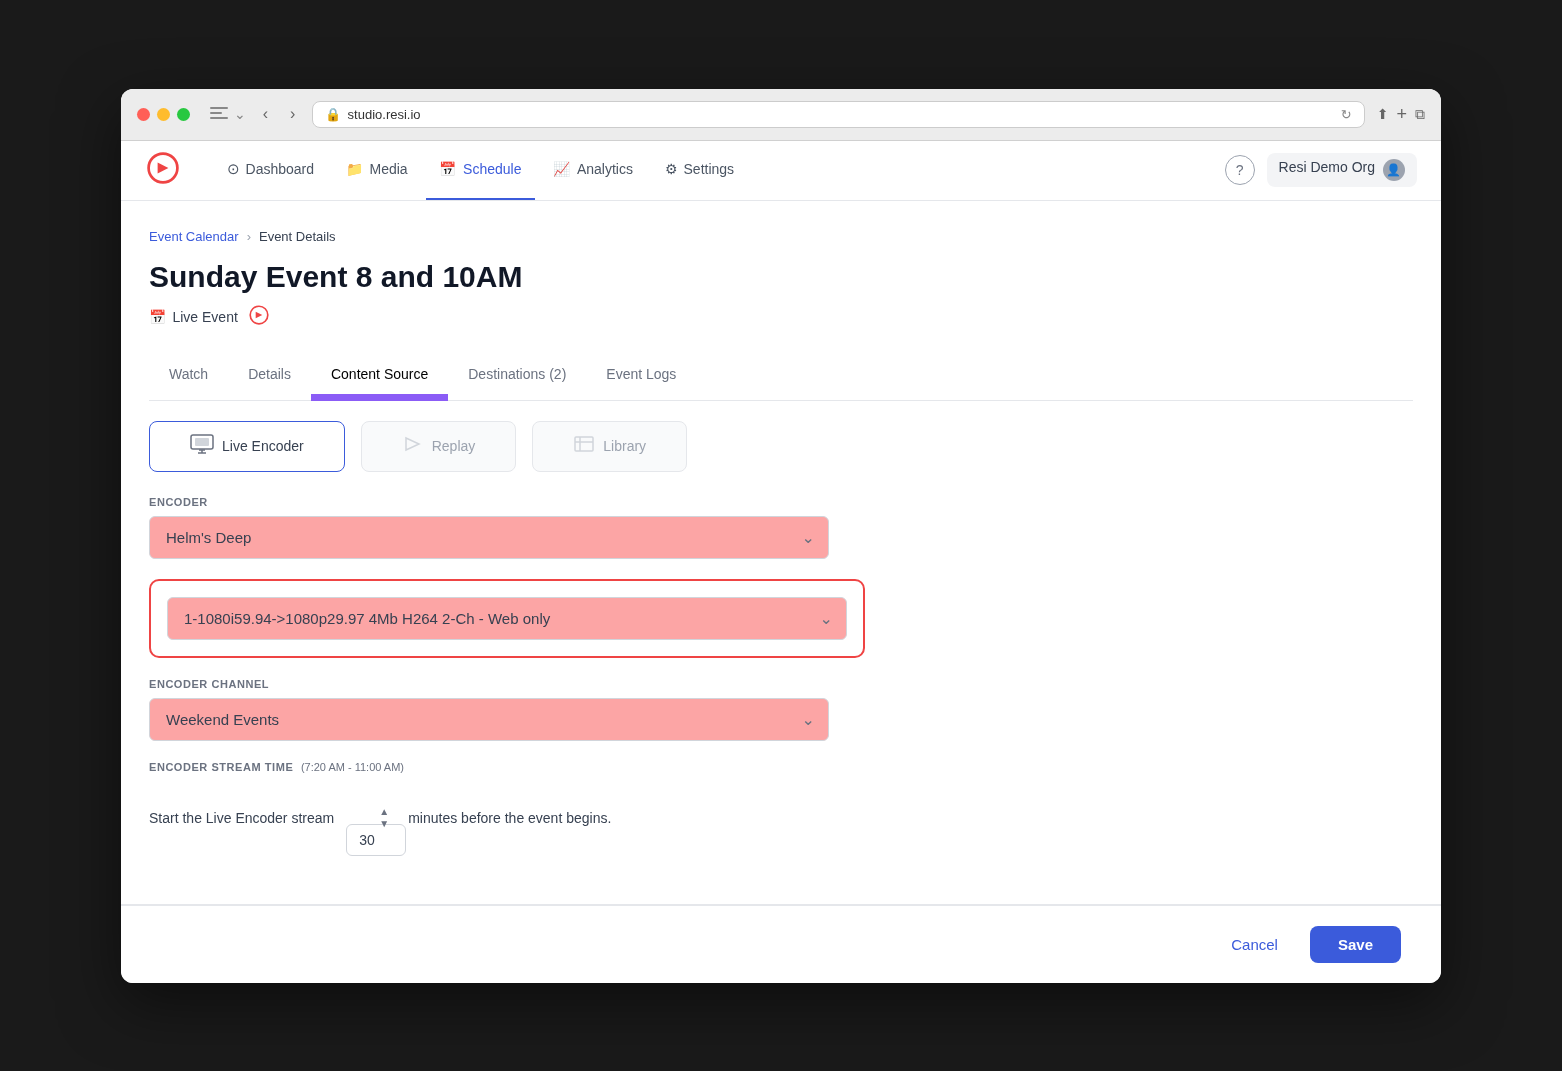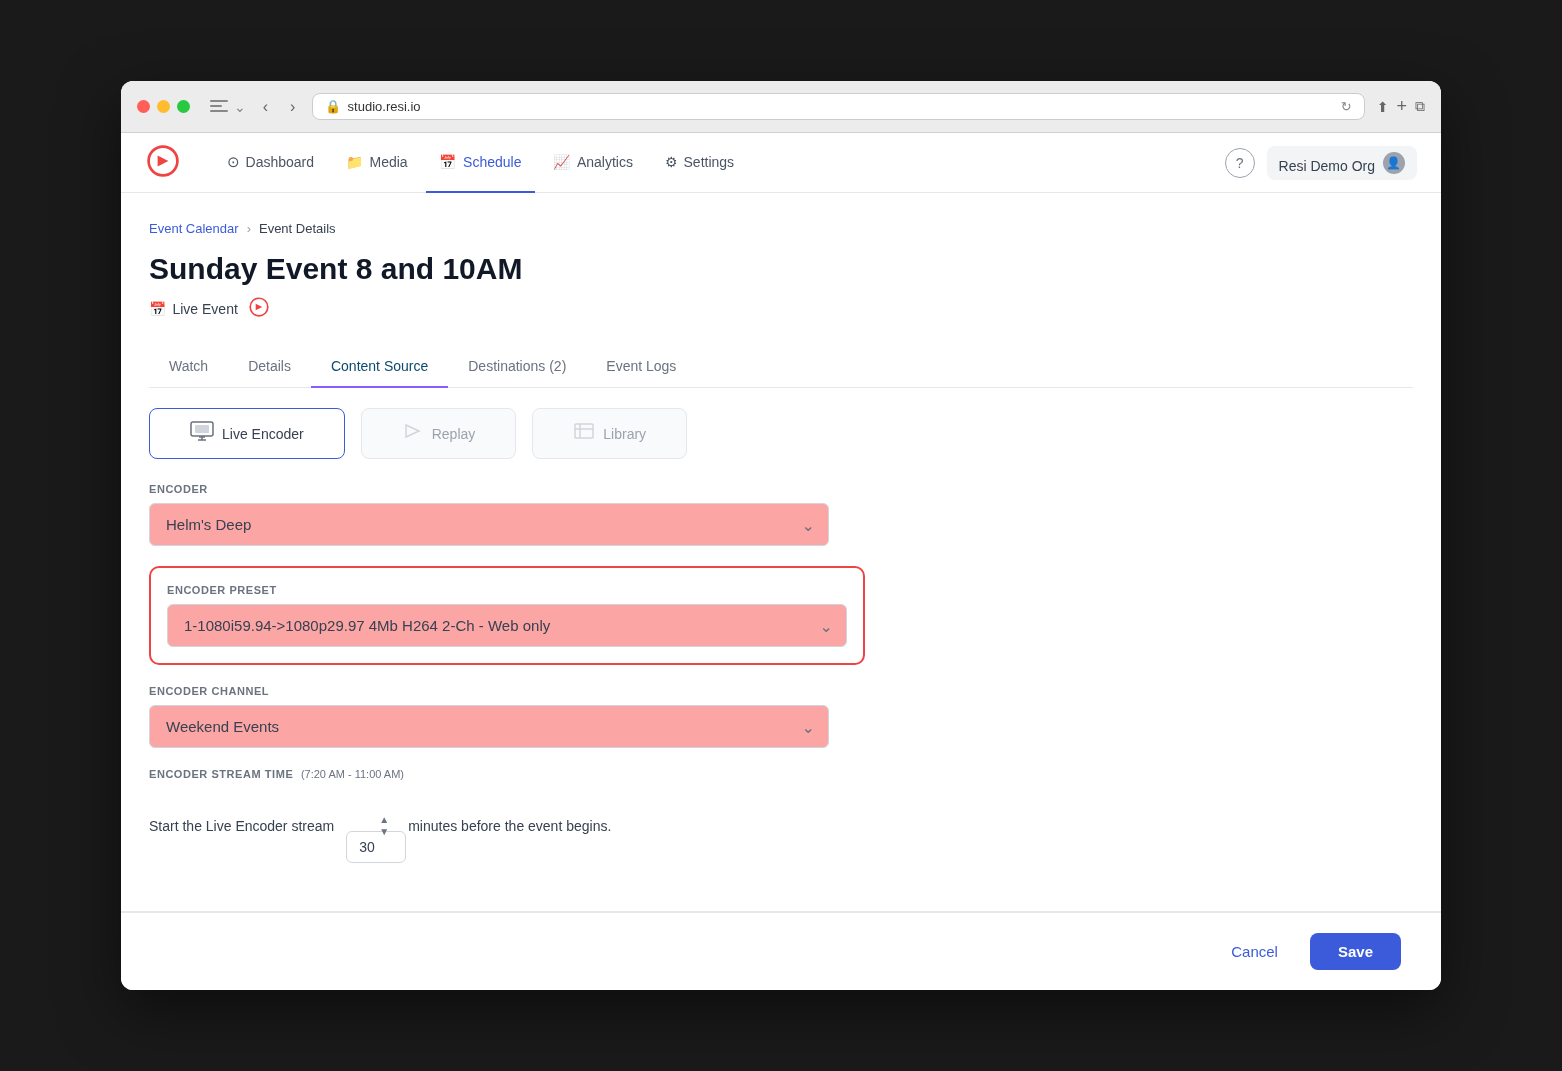--- a/index.html
+++ b/index.html
@@ -130,21 +130,21 @@
       background: none;
       display: flex;
       align-items: center;
       justify-content: center;
       font-size: 14px;
       color: #6b7280;
       cursor: pointer;
     }
     .org-badge {
       display: flex;
-      align-items: flex-end;
+      align-items: flex-start;
       gap: 8px;
       background: #f3f4f6;
       border-radius: 8px;
       padding: 6px 12px;
       font-size: 14px;
       color: #374151;
       cursor: pointer;
     }
     .user-icon {
       width: 22px;
@@ -213,22 +213,22 @@
     .tab {
       padding: 12px 20px;
       font-size: 14px;
       color: #6b7280;
       cursor: pointer;
       border-bottom: 2px solid transparent;
       margin-bottom: -1px;
       white-space: nowrap;
     }
     .tab.active {
-      color: #0c4a6e;
-      border-bottom: 2px solid #8b5cf6;
+      color: #000000;
+      border-bottom: 7px solid #8b5cf6;
       font-weight: 500;
     }
 
     
     .source-tabs {
       display: flex;
       gap: 16px;
       padding: 20px 0 0 0;
       margin-bottom: 24px;
     }
@@ -545,21 +545,20 @@
           <div class="field-label">ENCODER</div>
           <div class="select-wrapper">
             <select>
               <option value="Helm's Deep">Helm's Deep</option>
             </select>
             <span class="select-chevron">⌄</span>
           </div>
         </div>
 
         <div class="field-group highlighted">
-          <div class="field-label">ENCODER PRESET</div>
           <div class="select-wrapper" style="max-width:100%;">
             <select style="width:100%;">
               <option value="1-1080i59.94-&gt;1080p29.97 4Mb H264 2-Ch - Web only">1-1080i59.94-&gt;1080p29.97 4Mb H264 2-Ch - Web only</option>
             </select>
             <span class="select-chevron">⌄</span>
           </div>
         </div>
 
         <div class="field-group">
           <div class="field-label">ENCODER CHANNEL</div>

